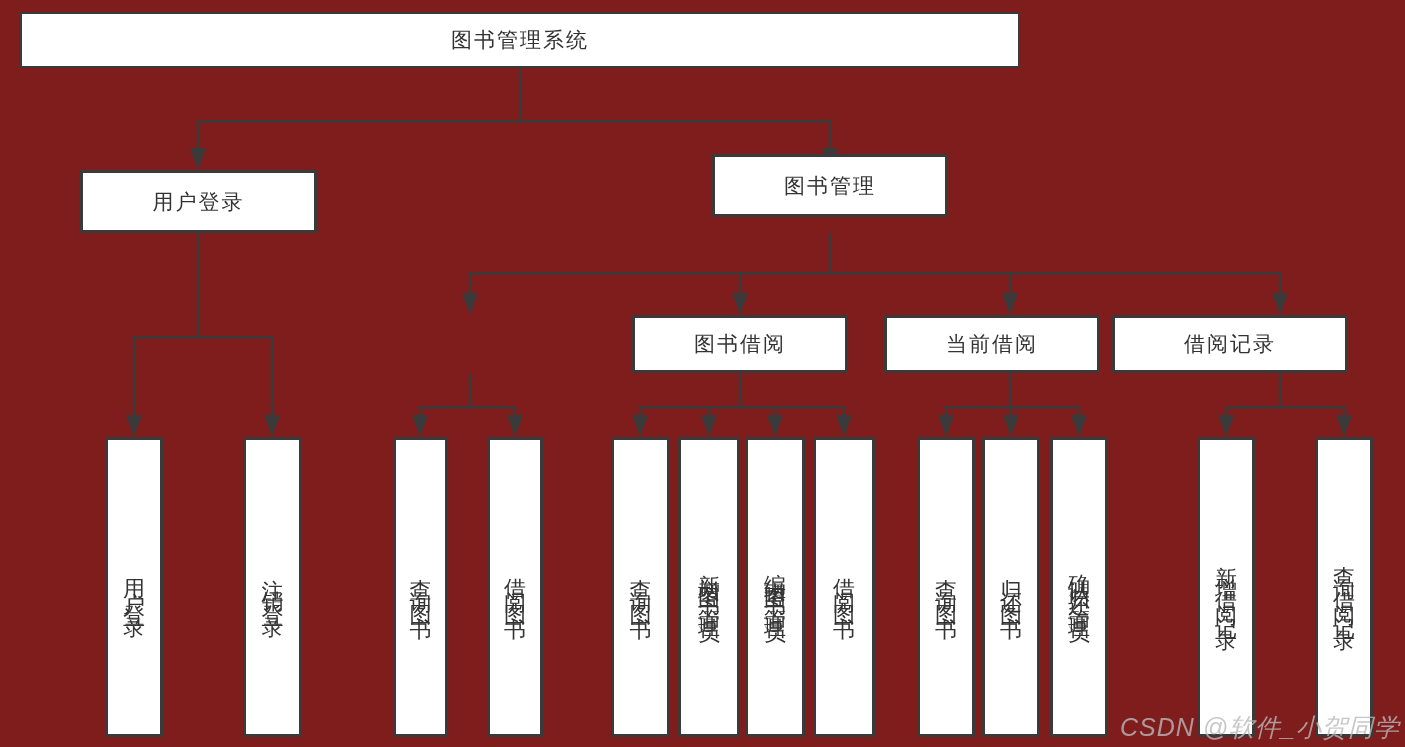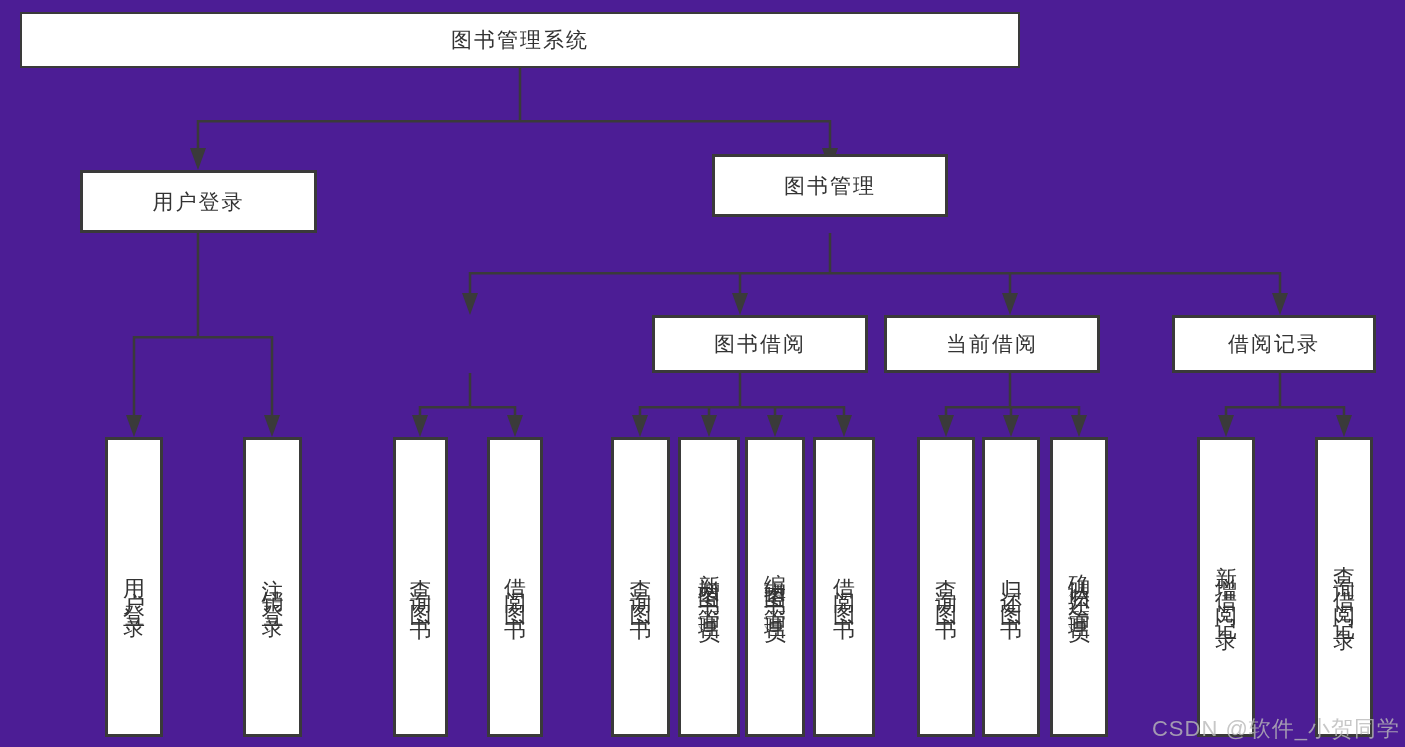--- a/index.html
+++ b/index.html
@@ -1,21 +1,21 @@
 <!DOCTYPE html>
 <html><head>
 <meta charset="utf-8">
 <style>
   * { margin: 0; padding: 0; box-sizing: border-box; }
   html, body { background: #ffffff; }
   #canvas {
     position: relative;
     width: 1405px;
     height: 747px;
-    background: #4c1d95;
+    background: #7f1d1d;
     font-family: "Liberation Sans", sans-serif;
     overflow: hidden;
   }
   #wires { position: absolute; left: 0; top: 0; z-index: 1; }
   .node {
     position: absolute;
     background: #ffffff;
     border: 3px solid #3a3a3a;
     display: flex;
     align-items: center;
@@ -36,25 +36,26 @@
     color: #333333;
     letter-spacing: 13px;
     line-height: 1.1;
     white-space: nowrap;
   }
   .vtext.tight { letter-spacing: 7px; }
   .watermark {
     position: absolute;
     right: 5px;
     bottom: 3px;
-    font-size: 22px;
+    font-size: 25px;
     color: rgba(185,185,185,0.8);
     letter-spacing: 1px;
     z-index: 5;
     white-space: nowrap;
+    font-style: italic;
   }
 </style>
 </head>
 <body>
 
 <div id="canvas">
 
   <svg id="wires" width="1405" height="747" viewBox="0 0 1405 747">
     <g stroke="#3a3a3a" stroke-width="2.5" fill="none">
       <path d="M520 68 V120 M198 121.25 H830 M198 120 V152 M830 120 V152"></path>
@@ -92,27 +93,27 @@
     <span class="hlbl">图书管理系统</span>
   </div>
 
   <div class="node" style="left:80px; top:170px; width:237px; height:63px;">
     <span class="hlbl">用户登录</span>
   </div>
   <div class="node" style="left:712px; top:154px; width:236px; height:63px;">
     <span class="hlbl">图书管理</span>
   </div>
 
-  <div class="node" style="left:632px; top:315px; width:216px; height:58px;margin-left:20px;">
+  <div class="node" style="left:632px; top:315px; width:216px; height:58px;">
     <span class="hlbl">图书借阅</span>
   </div>
   <div class="node" style="left:884px; top:315px; width:216px; height:58px;">
     <span class="hlbl">当前借阅</span>
   </div>
-  <div class="node" style="left:1172px; top:315px; width:204px; height:58px;">
+  <div class="node" style="left:1112px; top:315px; width:236px; height:58px;">
     <span class="hlbl">借阅记录</span>
   </div>
 
   <div class="node" style="left:105px; top:437px; width:58px; height:300px;">
     <span class="vtext">用户登录</span>
   </div>
   <div class="node" style="left:243px; top:437px; width:59px; height:300px;">
     <span class="vtext">注销登录</span>
   </div>
 

